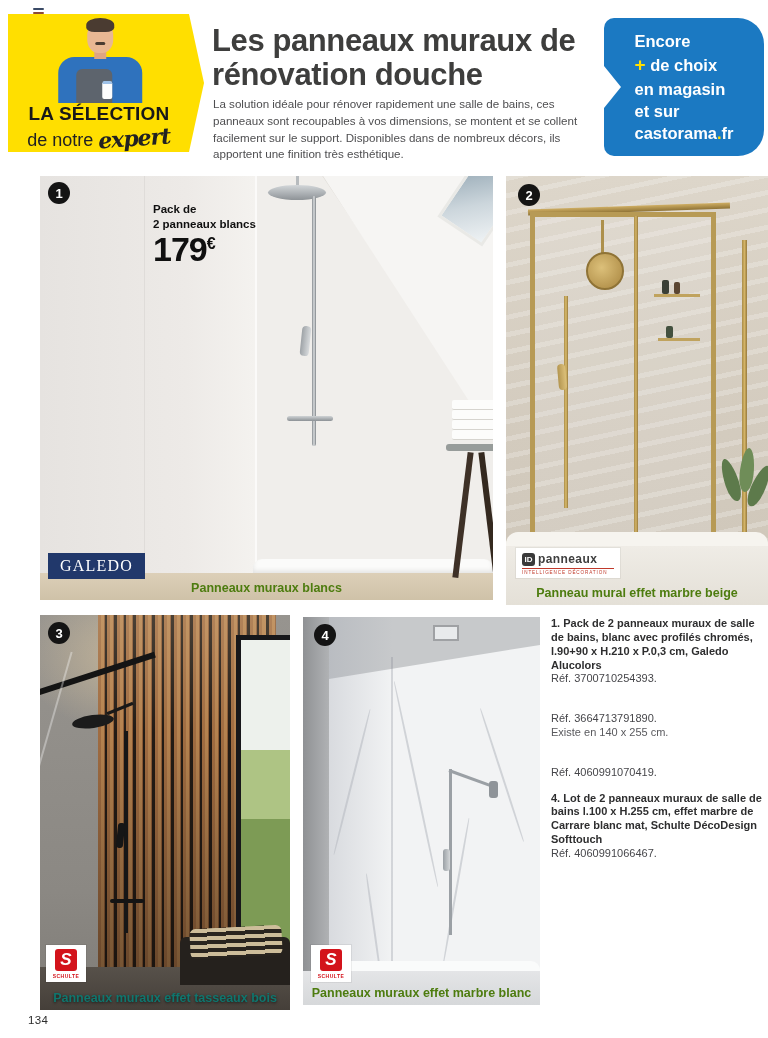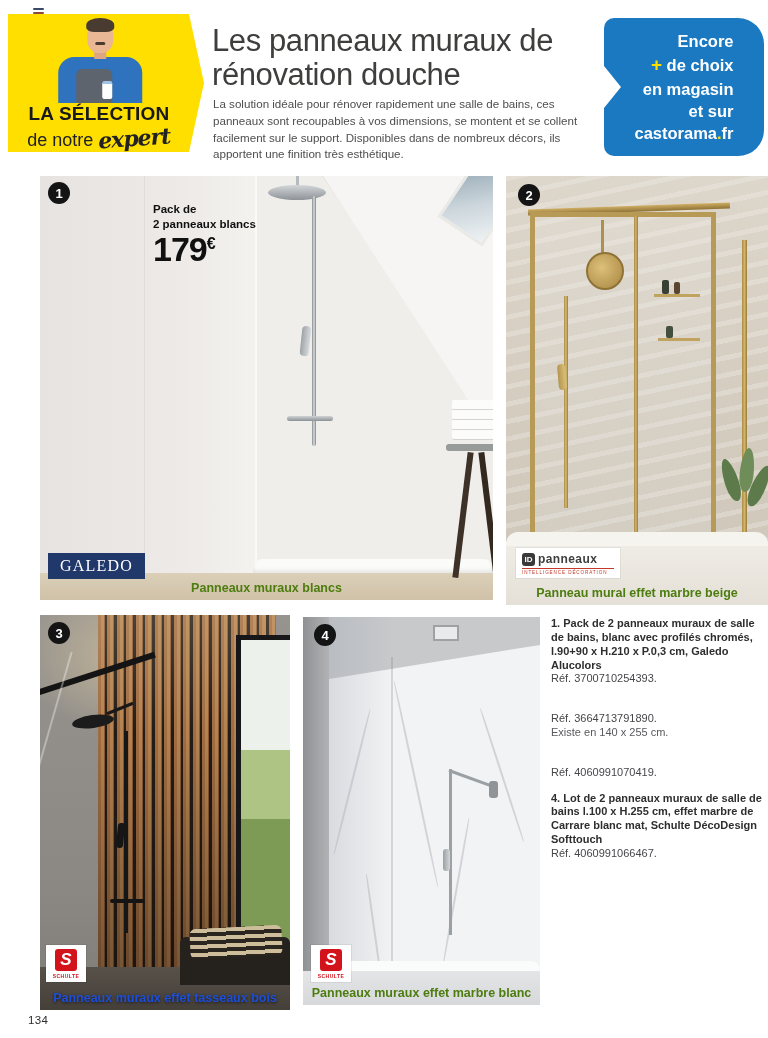--- a/index.html
+++ b/index.html
@@ -19,43 +19,43 @@
   .ex-vest{position:absolute;left:24px;bottom:0;width:36px;height:34px;background:#5d646d;border-radius:6px 6px 0 0;}
   .ex-badge{position:absolute;left:50px;bottom:4px;width:10px;height:15px;background:#fdfdfd;border-radius:2px;border-top:3px solid #9fc2e8;}
   .ex-neck{position:absolute;left:42px;bottom:44px;width:12px;height:8px;background:#dfa583;}
   .ex-head{position:absolute;left:35px;top:6px;width:26px;height:32px;background:#e9b793;border-radius:46% 46% 42% 42%;}
   .ex-hair{position:absolute;left:34px;top:3px;width:28px;height:14px;background:#4a3b31;border-radius:50% 50% 30% 30%;}
   .ex-stache{position:absolute;left:43px;top:27px;width:10px;height:3px;background:#4a3b31;border-radius:2px;}
   .sel-l1{position:absolute;left:0;top:89px;width:182px;text-align:center;font-size:19px;font-weight:800;color:#191919;letter-spacing:.2px;}
   .sel-l2{position:absolute;left:0;top:111px;width:182px;text-align:center;font-size:18px;color:#222;}
   .sel-l2 .script{font-family:"DejaVu Serif",serif;font-style:italic;font-weight:700;font-size:22px;letter-spacing:-1px;display:inline-block;transform:rotate(-4deg);}
 
-  .title{position:absolute;left:212px;top:24px;width:400px;font-size:31px;line-height:1.1;color:#3e3e3d;font-weight:400;letter-spacing:-.4px;}
+  .title{position:absolute;left:212px;top:24px;width:400px;font-size:31px;line-height:1.1;color:#3e3e3d;font-weight:700;letter-spacing:-.4px;}
   .desc{position:absolute;left:213px;top:96px;width:392px;font-size:11.6px;line-height:1.45;color:#4e4e50;margin:0;}
 
   .promo{position:absolute;left:604px;top:18px;width:160px;height:138px;background:#1b79c2;
-     border-radius:10px 26px 26px 10px;display:flex;align-items:center;justify-content:center;text-align:right;cursor:pointer;}
+     border-radius:10px 26px 26px 10px;display:flex;align-items:center;justify-content:center;text-align:left;cursor:pointer;}
   .promo-notch{position:absolute;left:0;top:50%;transform:translateY(-50%);width:0;height:0;
      border-top:21px solid transparent;border-bottom:21px solid transparent;border-left:17px solid #fff;}
   .promo-text{color:#fff;font-size:16.5px;font-weight:700;line-height:1.34;}
   .promo-text .plus{color:#ffdf00;font-size:19px;}
   .promo-text .dot{color:#ffdf00;}
 
   
   .fig{position:absolute;overflow:hidden;background:#eceae7;}
   .fig1{left:40px;top:176px;width:453px;height:424px;}
   .fig2{left:506px;top:176px;width:262px;height:429px;}
   .fig3{left:40px;top:615px;width:250px;height:395px;}
   .fig4{left:303px;top:617px;width:237px;height:388px;}
 
   .num{position:absolute;width:22px;height:22px;border-radius:50%;background:#141414;color:#fff;
        font-size:13px;font-weight:700;display:flex;align-items:center;justify-content:center;z-index:9;}
   .cap{position:absolute;bottom:5px;left:50%;transform:translateX(-50%);font-size:12.5px;font-weight:700;
        color:#4d7c0f;white-space:nowrap;z-index:8;}
-  .cap.light{color:#1d4ed8;text-shadow:0 1px 3px rgba(0,0,0,.65);}
+  .cap.light{color:#0f766e;text-shadow:0 1px 3px rgba(0,0,0,.65);}
 
   
   .p1-left{left:0;top:0;width:215px;height:424px;background:linear-gradient(90deg,#e6e3e0,#edeae7 68%,#f4f2ef);border-right:2px solid #fbfaf9;}
   .p1-seam{left:104px;top:0;width:1px;height:424px;background:rgba(0,0,0,.05);}
   .p1-back{left:217px;top:0;width:236px;height:424px;background:#f0eeeb;}
   .p1-slope{left:283px;top:0;width:170px;height:262px;clip-path:polygon(0 0,100% 0,100% 100%);background:#f6f5f3;}
   .p1-slope-edge{left:281px;top:-2px;width:172px;height:262px;clip-path:polygon(0 0,7px 0,100% 100%,100% 256px);background:#dcd8d3;}
   .p1-sky{left:414px;top:-14px;width:48px;height:70px;background:linear-gradient(135deg,#8fa3b0,#ccd6dc 55%,#eef2f4);transform:rotate(34deg);border:3px solid #e9e9e6;}
   .p1-stem{left:256px;top:0;width:3px;height:12px;background:#b7bbbe;}
   .p1-head{left:228px;top:9px;width:58px;height:15px;border-radius:50%;background:linear-gradient(#d2d6d9,#8e9397);}

